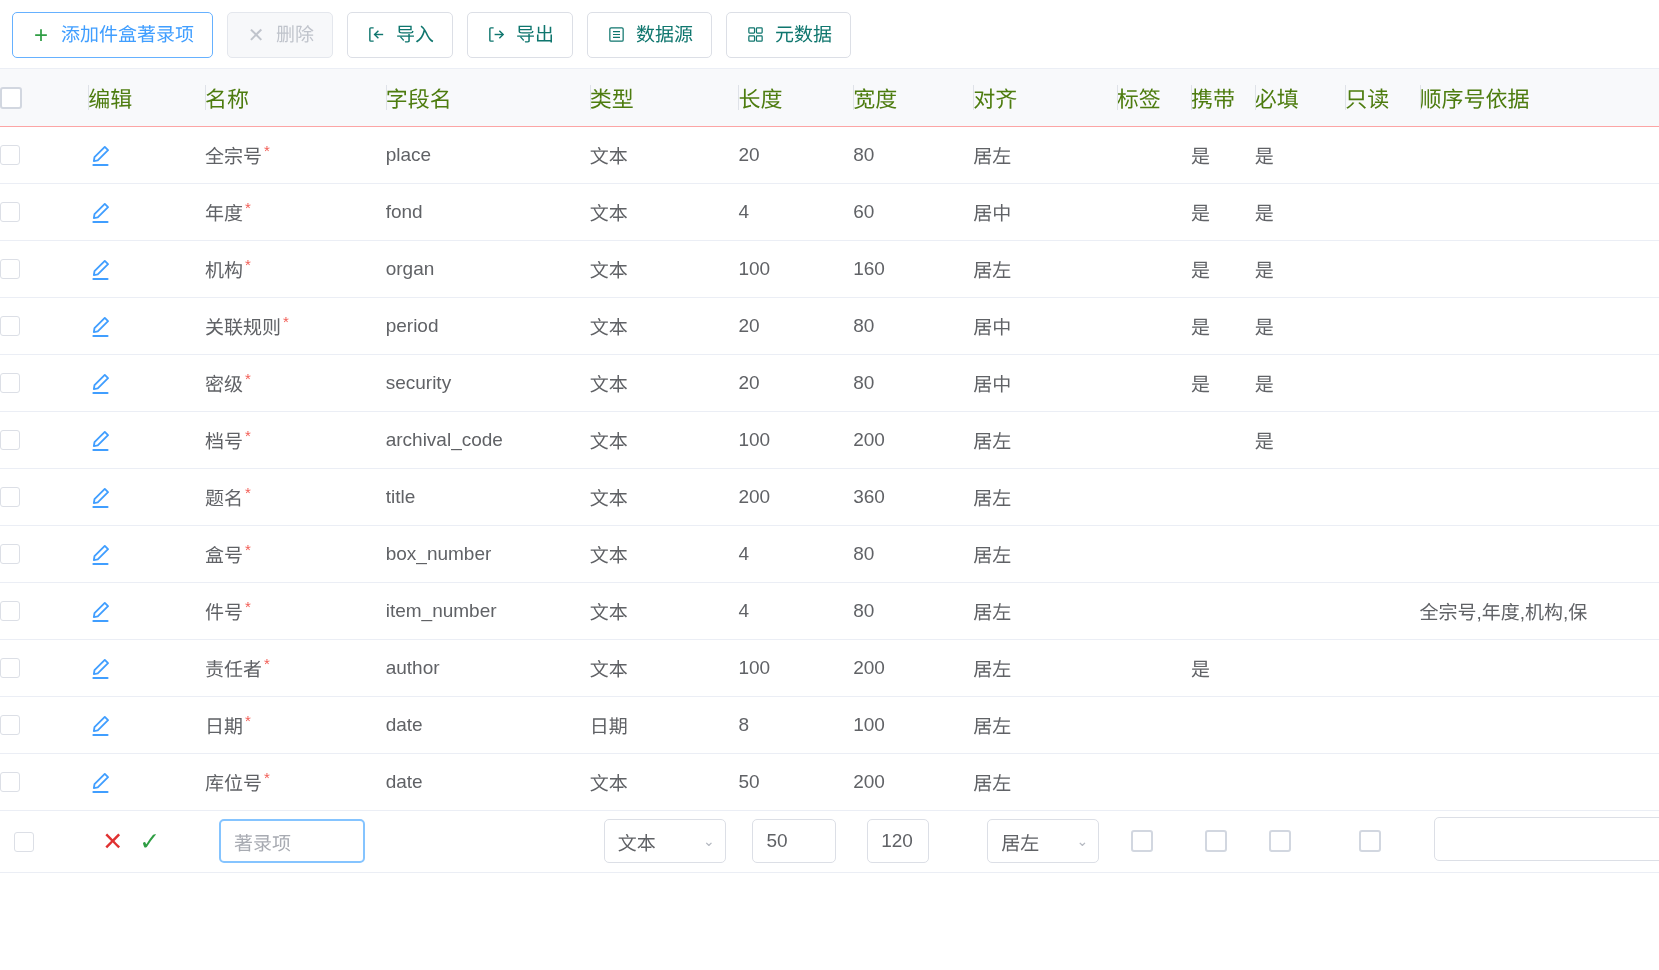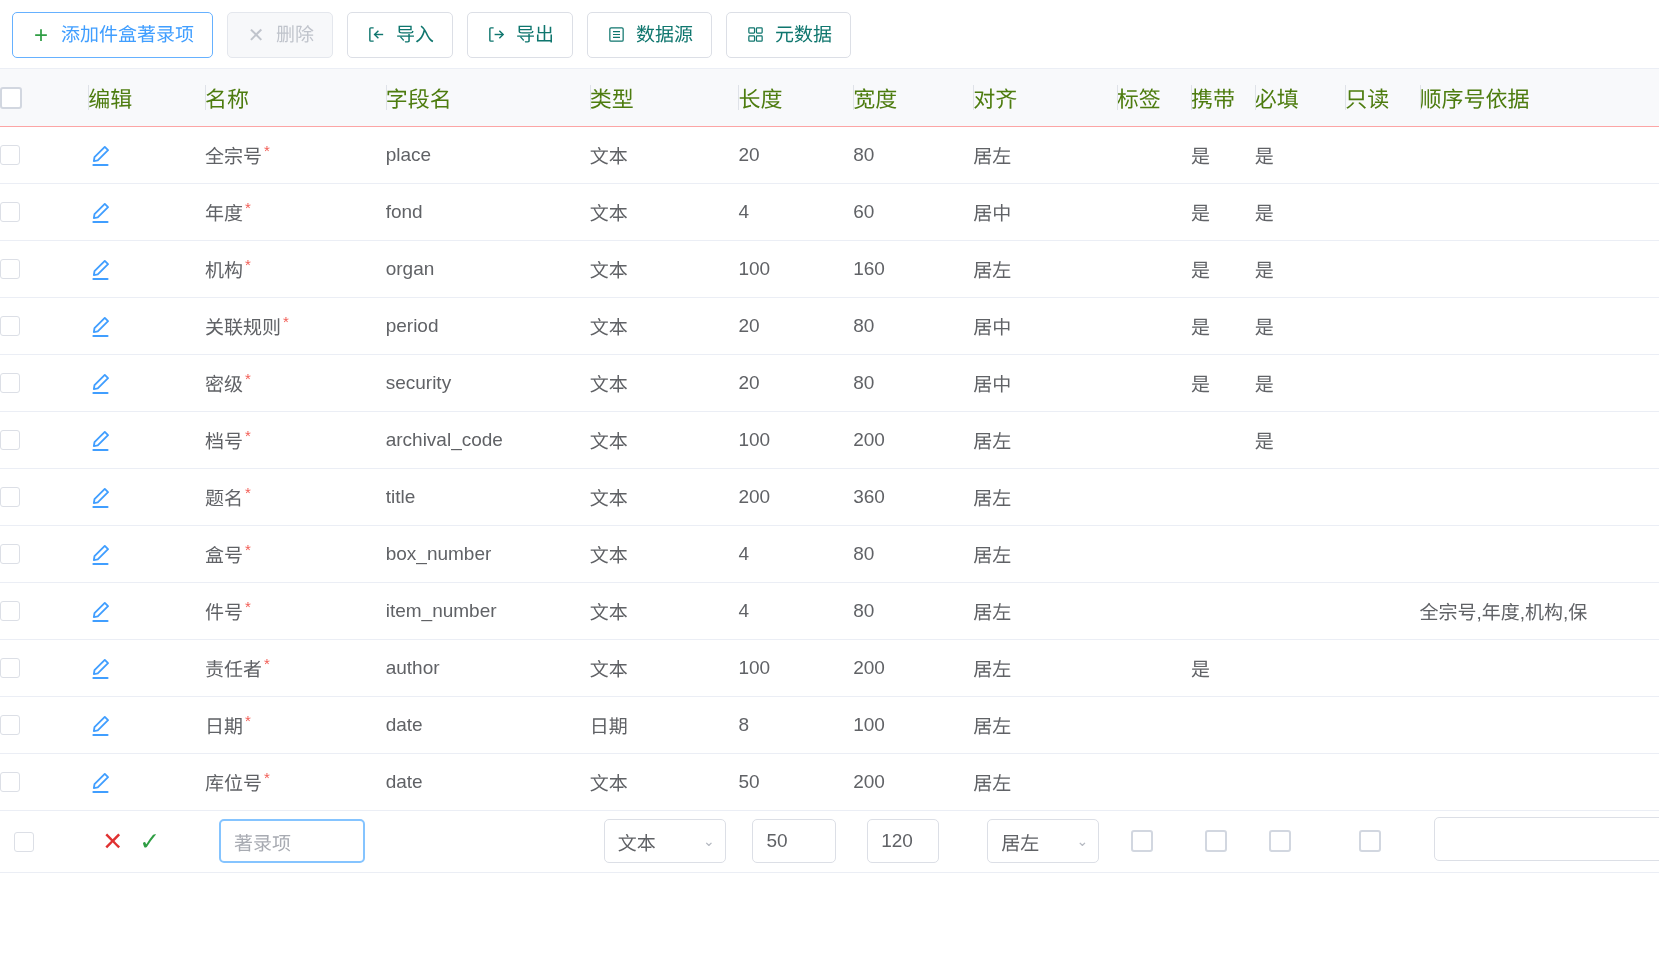--- a/index.html
+++ b/index.html
@@ -179,21 +179,21 @@
     font-size: 19px;
     color: #606266;
     background: #fff;
     cursor: pointer;
     gap: 16px;
   }
   .chev { color: #b4b8c0; font-size: 14px; line-height: 1; }
   .inp-name { width: 146px; }
   .inp-type { width: 122px; }
   .inp-len  { width: 84px; }
-  .inp-wid  { width: 72px; }
+  .inp-wid  { width: 62px; }
   .inp-align{ width: 112px; }
   .inp-seq  { width: 250px; }
 </style>
 </head>
 <body>
 
 <div class="toolbar">
 
   <div class="tbtn primary">
     <span class="ticon">

